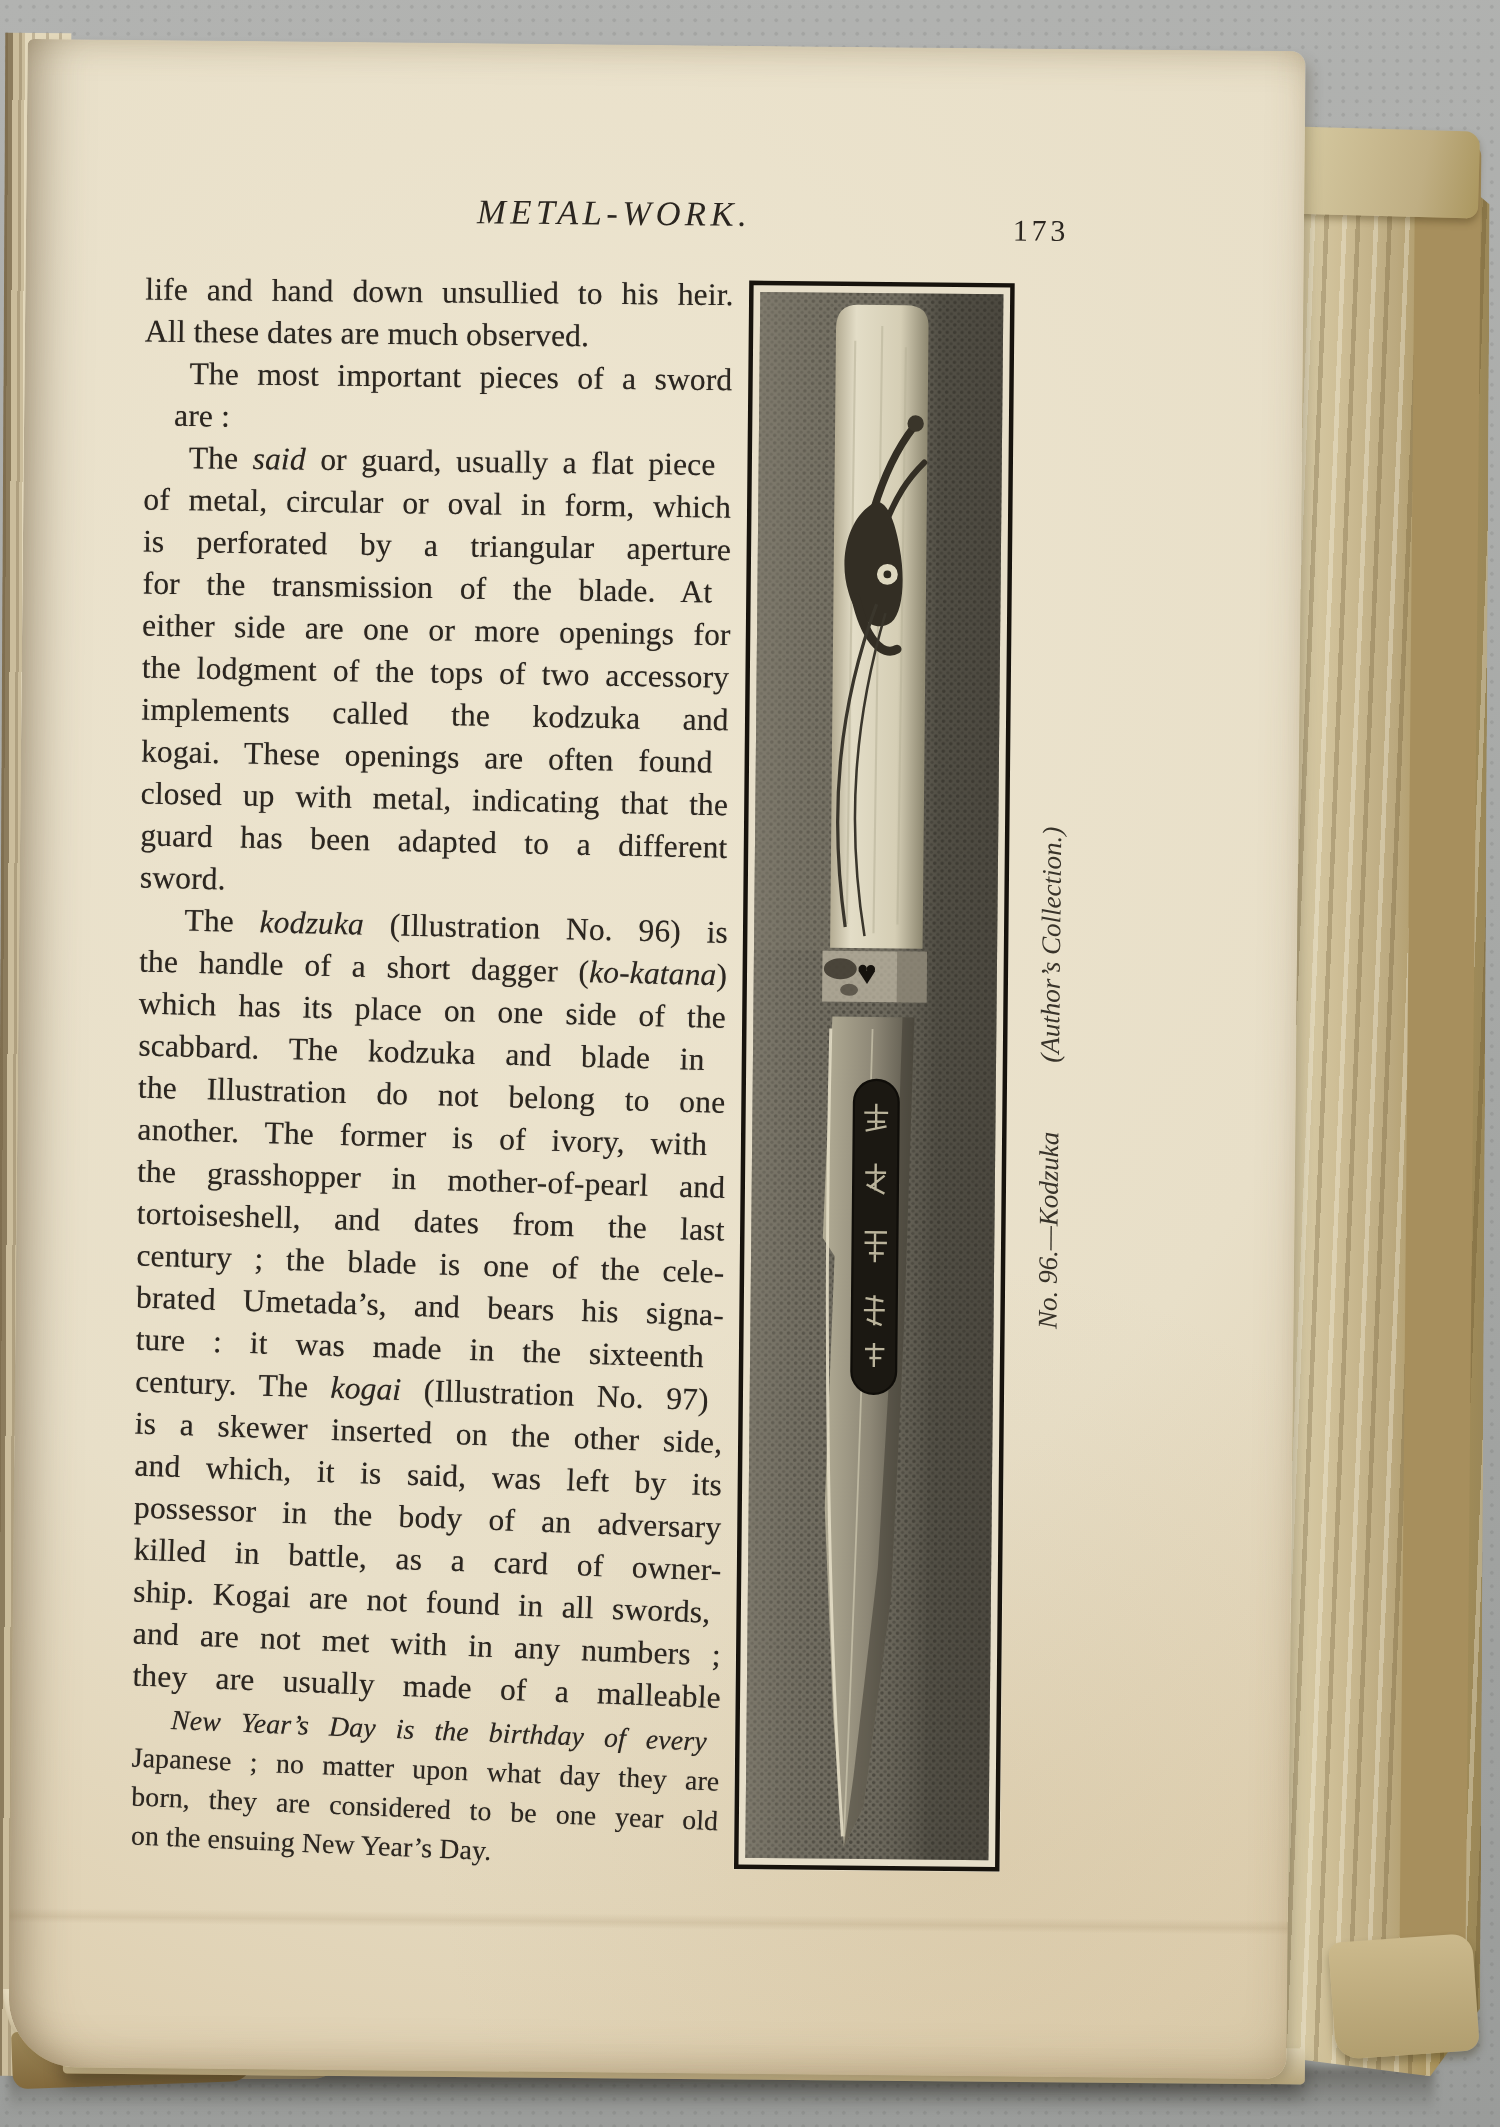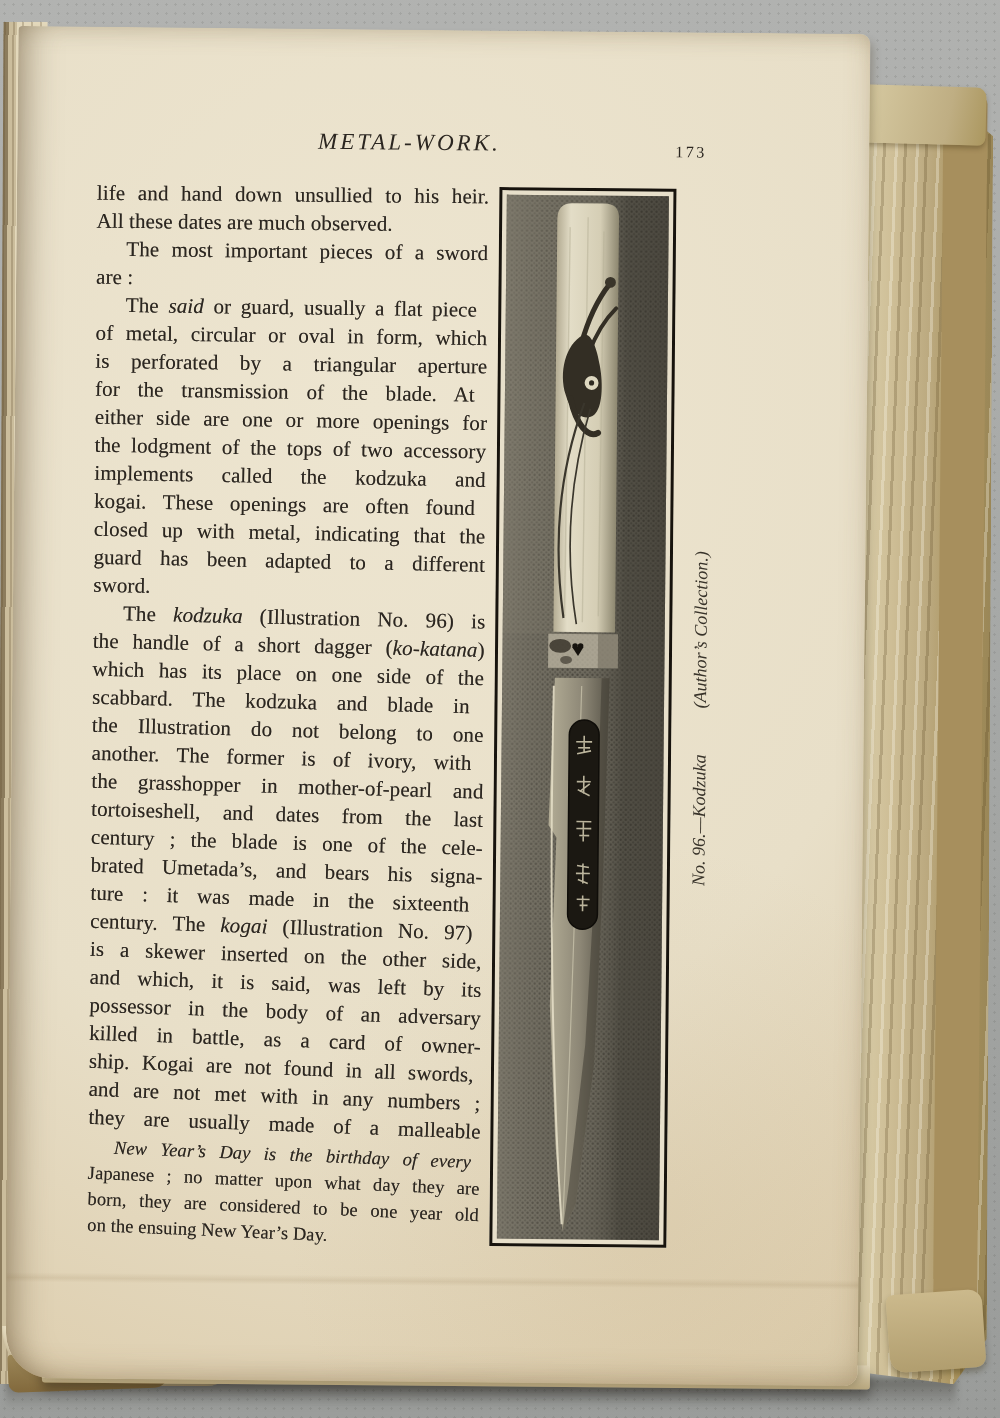--- a/index.html
+++ b/index.html
@@ -89,21 +89,21 @@
   .page-crease{
     position:absolute;left:0;top:1246px;width:100%;height:10px;
     background:linear-gradient(180deg, rgba(0,0,0,0), rgba(140,115,75,.14) 55%, rgba(0,0,0,0));
   }
   .running-head{
     position:absolute;left:100px;top:100px;width:584px;
     text-align:center;font-style:italic;font-size:23px;letter-spacing:3px;
     color:#2b2620;
   }
   .page-num{
-    position:absolute;left:658px;top:111px;font-size:16px;letter-spacing:2.5px;color:#2b2620;text-align:right;
+    position:absolute;left:658px;top:111px;font-size:20px;letter-spacing:2.5px;color:#2b2620;text-align:right;
   }
   .body-text,.footnote{position:absolute;color:#2b2620;}
   .body-text{left:80px;top:0;width:392px;height:1120px;}
   .footnote{left:80px;top:1109px;width:392px;height:112px;}
   .tline{
     position:absolute;left:0;white-space:nowrap;
     font-size:21px;line-height:26px;letter-spacing:.1px;
     text-shadow:0 0 .5px rgba(43,38,32,.55);
   }
   .tline.fn{font-size:18.5px;line-height:22px;}
@@ -135,21 +135,21 @@
   <div class="page">
     <div class="page-crease"></div>
 
     <div class="running-head">METAL-WORK.</div>
     <div class="page-num">173</div>
 
     <div class="body-text">
         <div class="tline" style="top: 153px; word-spacing: 7.28571px; transform-origin: 0px 100%; transform: rotate(0deg);"><span>life and hand down unsullied to his heir.</span></div>
         <div class="tline" style="top: 181px; transform-origin: 0px 100%; transform: rotate(0.05deg);"><span>All these dates are much observed.</span><i></i></div>
         <div class="tline" style="top: 209px; padding-left: 30px; word-spacing: 6.83333px; transform-origin: 0px 100%; transform: rotate(0.1deg);"><span>The most important pieces of a sword</span></div>
-        <div class="tline" style="top: 237px; transform-origin: 0px 100%; transform: rotate(0.15deg);"><span>are :</span></div>
+        <div class="tline" style="top: 237px; transform-origin: 0px 100%; transform: rotate(0.15deg); margin-left: 20px;"><span>are :</span></div>
         <div class="tline" style="top: 265px; padding-left: 30px; word-spacing: 4.28571px; transform-origin: 0px 100%; transform: rotate(0.2deg);"><span>The </span><i>said</i><span> or guard, usually a flat piece</span></div>
         <div class="tline" style="top: 293px; word-spacing: 7.14286px; transform-origin: 0px 100%; transform: rotate(0.25deg);"><span>of metal, circular or oval in form, which</span></div>
         <div class="tline" style="top: 321px; word-spacing: 16.2px; transform-origin: 0px 100%; transform: rotate(0.3deg);"><span>is perforated by a triangular aperture</span></div>
         <div class="tline" style="top: 349px; word-spacing: 12.4286px; transform-origin: 0px 100%; transform: rotate(0.35deg);"><span>for the transmission of the blade.  At</span></div>
         <div class="tline" style="top: 377px; word-spacing: 7.57143px; transform-origin: 0px 100%; transform: rotate(0.4deg);"><span>either side are one or more openings for</span></div>
         <div class="tline" style="top: 405px; word-spacing: 5.28571px; transform-origin: 0px 100%; transform: rotate(0.45deg);"><span>the lodgment of the tops of two accessory</span></div>
         <div class="tline" style="top: 433px; word-spacing: 23px; transform-origin: 0px 100%; transform: rotate(0.5deg);"><span>implements called the kodzuka and</span></div>
         <div class="tline" style="top: 461px; word-spacing: 11.1667px; transform-origin: 0px 100%; transform: rotate(0.55deg);"><span>kogai.  These openings are often found</span></div>
         <div class="tline" style="top: 489px; word-spacing: 8.5px; transform-origin: 0px 100%; transform: rotate(0.6deg);"><span>closed up with metal, indicating that the</span></div>
         <div class="tline" style="top: 517px; word-spacing: 13px; transform-origin: 0px 100%; transform: rotate(0.65deg);"><span>guard has been adapted to a different</span></div>

